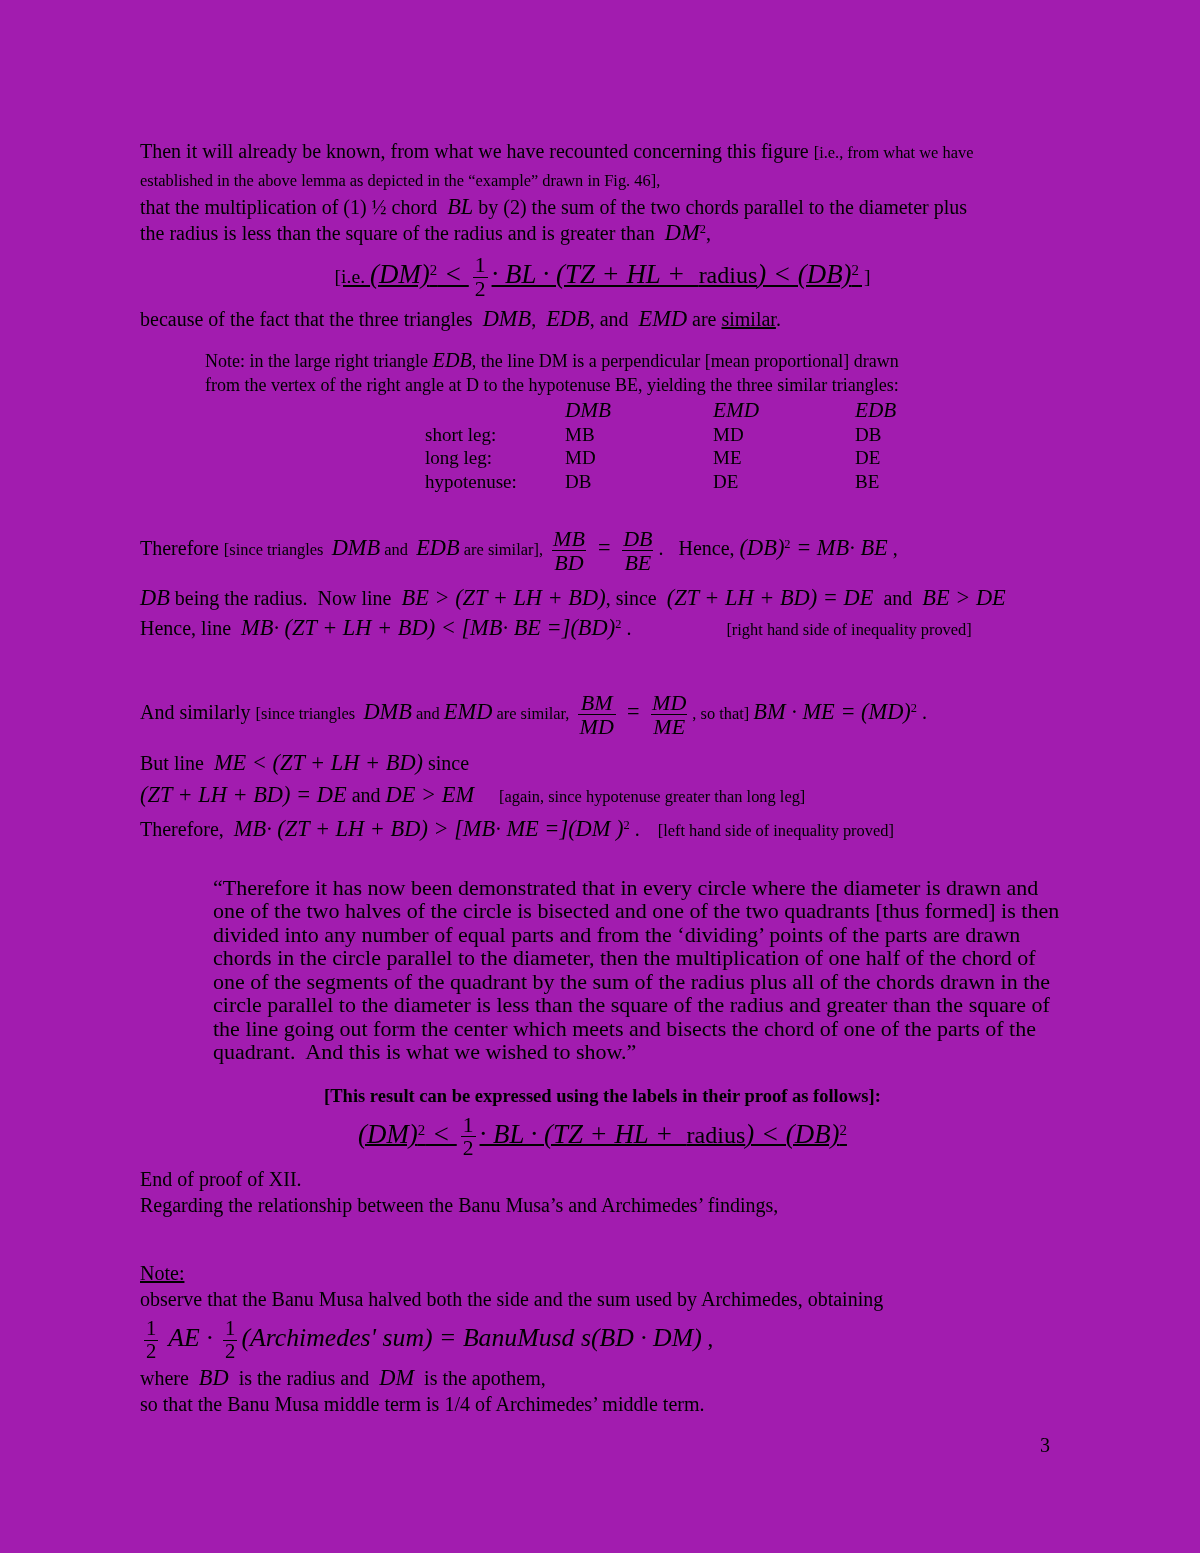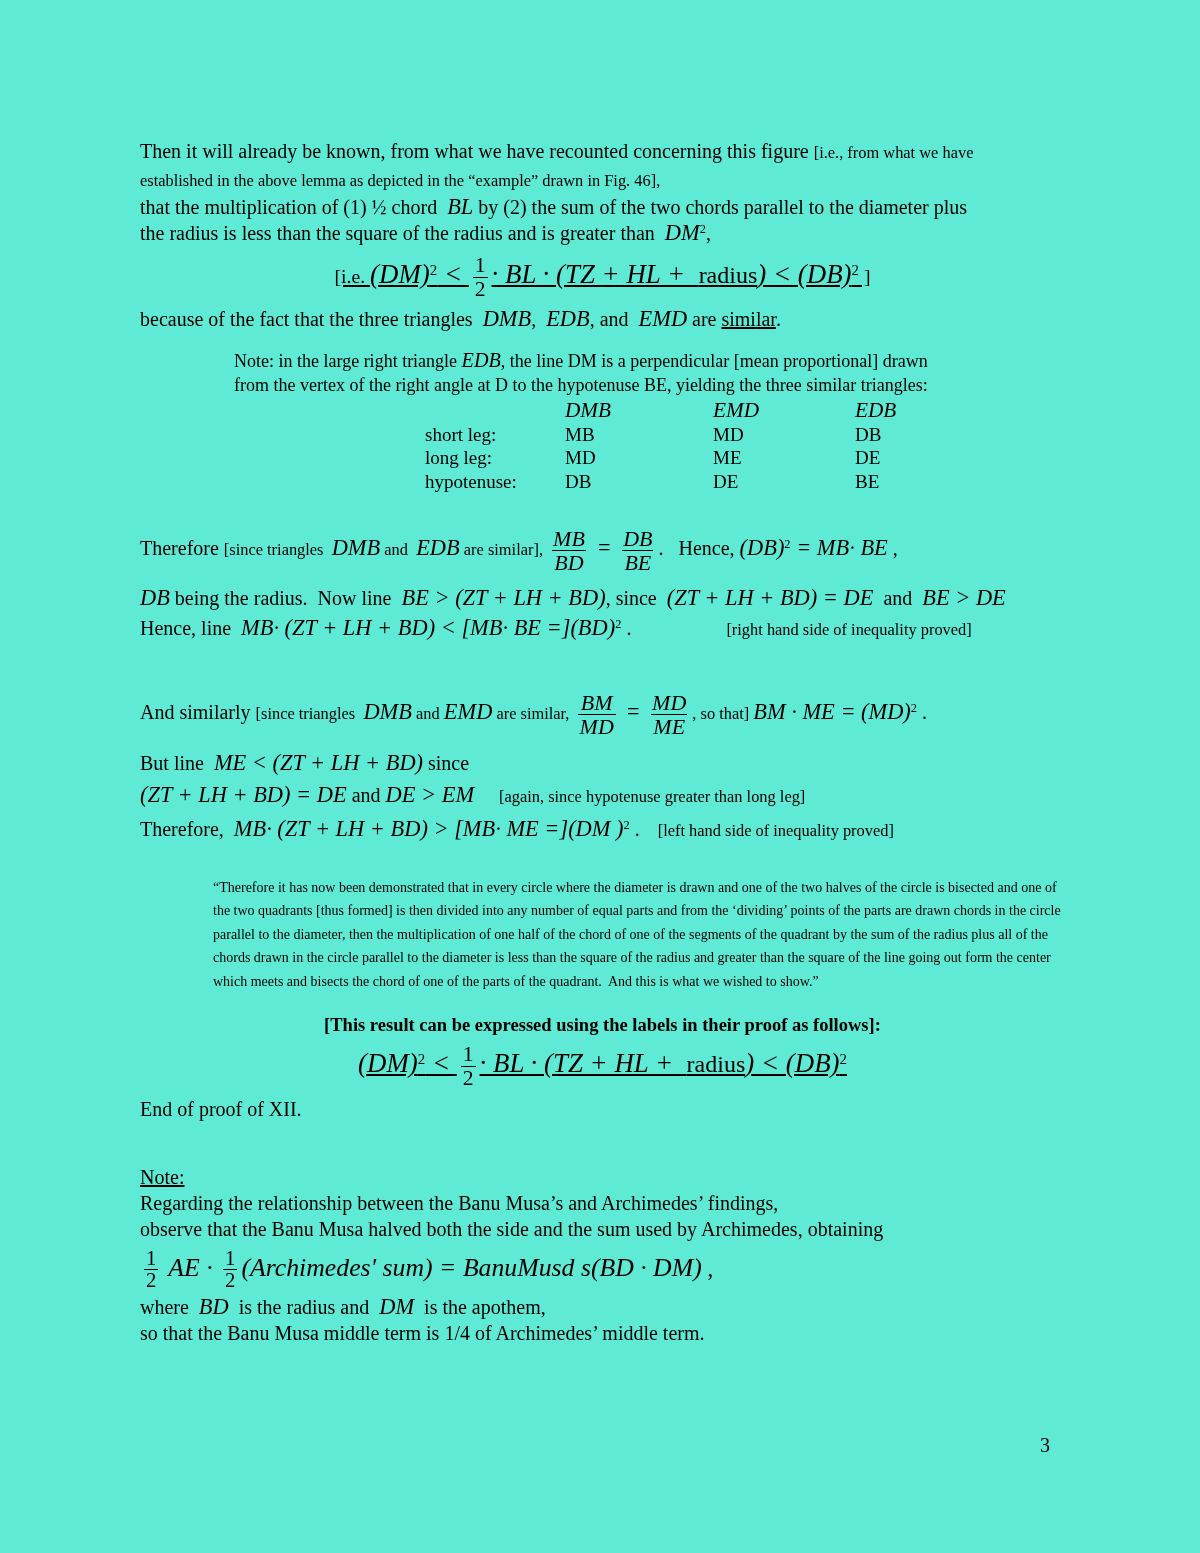--- a/index.html
+++ b/index.html
@@ -1,20 +1,20 @@
 <!DOCTYPE html>
 <html><head>
 <meta charset="utf-8">
 <style>
   html,body{margin:0;padding:0;background:#ffffff;}
   .page{
     position:relative;
     width:1200px;
     height:1553px;
-    background:#5eead4;
+    background:#a21caf;
     color:#000;
     font-family:"Liberation Serif", serif;
     overflow:hidden;
   }
   .doc{
     position:absolute;
     left:140px;
     top:138px;
     width:925px;
   }
@@ -51,35 +51,35 @@
     text-decoration:underline;
   }
   .formula .frac{font-size:0.9em;}
   .formula-left{
     font-size:23px;
     line-height:28px;
     padding:2px 0;
   }
   .formula-left .frac{font-size:0.9em;}
   .note{
-    margin-left:94px;
+    margin-left:65px;
     font-size:18px;
     line-height:24px;
   }
   .ttable{
     margin-left:285px;
     font-size:19px;
     line-height:23.5px;
   }
   .trow{display:grid;grid-template-columns:140px 148px 142px 120px;}
   .tcell{display:block;}
   .quote{
     margin-left:73px;
     width:858px;
-    font-size:14px;
+    font-size:22px;
     line-height:23.5px;
     white-space:normal;
   }
   .center-note{
     text-align:center;
     font-size:18.5px;
     line-height:24px;
     font-weight:bold;
   }
   .indent1{margin-left:72px;}
@@ -155,22 +155,22 @@
       <div class="line mt6"><span class="seg-n">But line&nbsp; </span><span class="seg-m">ME &lt; (ZT + LH + BD)</span><span class="seg-n"> since</span></div>
       <div class="line mt6"><span class="seg-m">(ZT + LH + BD) = DE</span><span class="seg-n"> and </span><span class="seg-m">DE &gt; EM</span><span class="gap" style="width: 25px;"></span><span class="seg-sm">[again, since hypotenuse greater than long leg]</span></div>
       <div class="line mt6"><span class="seg-n">Therefore,&nbsp; </span><span class="seg-m">MB· (ZT + LH + BD) &gt; [MB· ME =](DM )</span><span class="seg-sup">2</span><span class="seg-n"> .</span><span class="gap" style="width: 18px;"></span><span class="seg-sm">[left hand side of inequality proved]</span></div>
       <div class="line quote mt32"><span class="seg-n">“Therefore it has now been demonstrated that in every circle where the diameter is drawn and one of the two halves of the circle is bisected and one of the two quadrants [thus formed] is then divided into any number of equal parts and from the ‘dividing’ points of the parts are drawn chords in the circle parallel to the diameter, then the multiplication of one half of the chord of one of the segments of the quadrant by the sum of the radius plus all of the chords drawn in the circle parallel to the diameter is less than the square of the radius and greater than the square of the line going out form the center which meets and bisects the chord of one of the parts of the quadrant.&nbsp; And this is what we wished to show.”</span></div>
       <div class="line center-note mt20"><span class="seg-n">[This result can be expressed using the labels in their proof as follows]:</span></div>
       <div class="line formula mt2"><span class="seg-m">(DM)</span><span class="seg-sup">2</span><span class="seg-m"> &lt; </span><span class="frac">
           <span class="num">1</span>
           <span class="den">2</span>
         </span><span class="seg-m">· BL · (TZ + HL +&nbsp; </span><span class="seg-n">radius</span><span class="seg-m">) &lt; (DB)</span><span class="seg-sup">2</span></div>
       <div class="line mt2"><span class="seg-n">End of proof of XII.</span></div>
+      <div class="line "><span class="seg-n">Regarding the relationship between the Banu Musa’s and Archimedes’ findings,</span></div>
       <div class="line mt42"><span class="seg-u">Note:</span></div>
-      <div class="line "><span class="seg-n">Regarding the relationship between the Banu Musa’s and Archimedes’ findings,</span></div>
       <div class="line "><span class="seg-n">observe that the Banu Musa halved both the side and the sum used by Archimedes, obtaining</span></div>
       <div class="line formula-left mt4"><span class="frac">
           <span class="num">1</span>
           <span class="den">2</span>
         </span><span class="seg-m"> AE · </span><span class="frac">
           <span class="num">1</span>
           <span class="den">2</span>
         </span><span class="seg-m">(Archimedes' sum) = BanuMusd s(BD · DM)</span><span class="seg-n"> ,</span></div>
       <div class="line "><span class="seg-n">where&nbsp; </span><span class="seg-m">BD</span><span class="seg-n">&nbsp; is the radius and&nbsp; </span><span class="seg-m">DM</span><span class="seg-n">&nbsp; is the apothem,</span></div>
       <div class="line "><span class="seg-n">so that the Banu Musa middle term is 1/4 of Archimedes’ middle term.</span></div>

